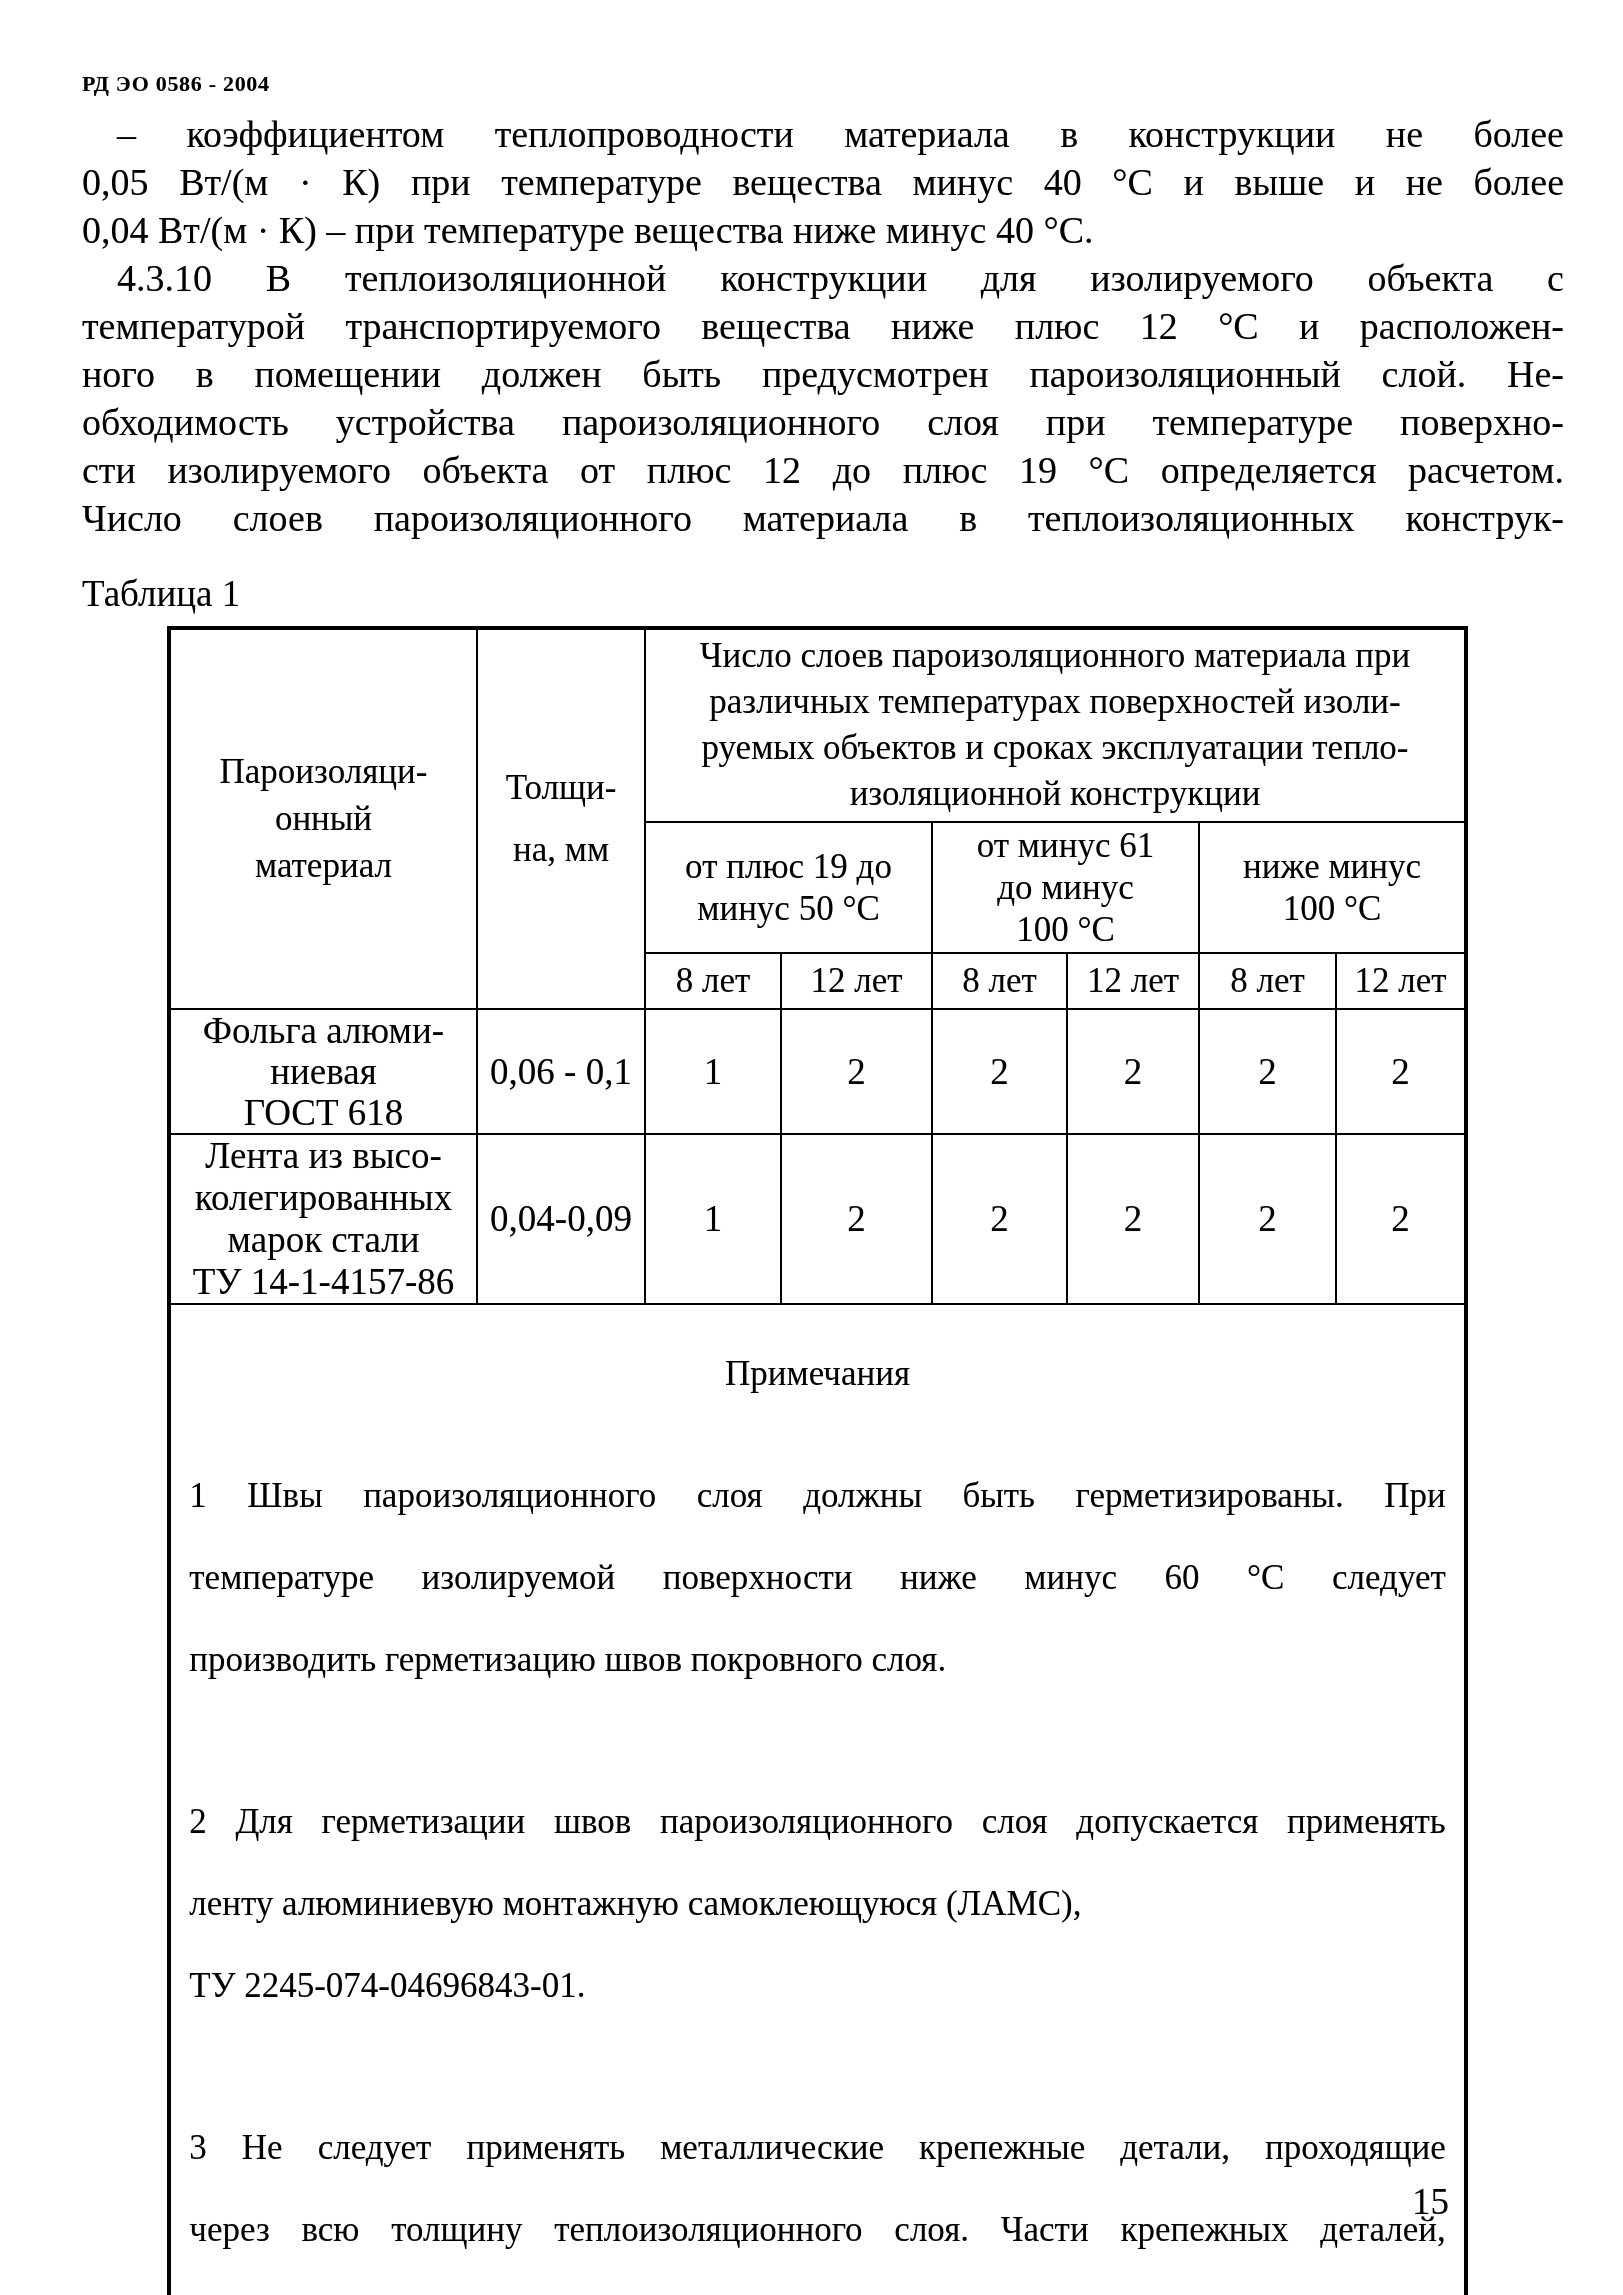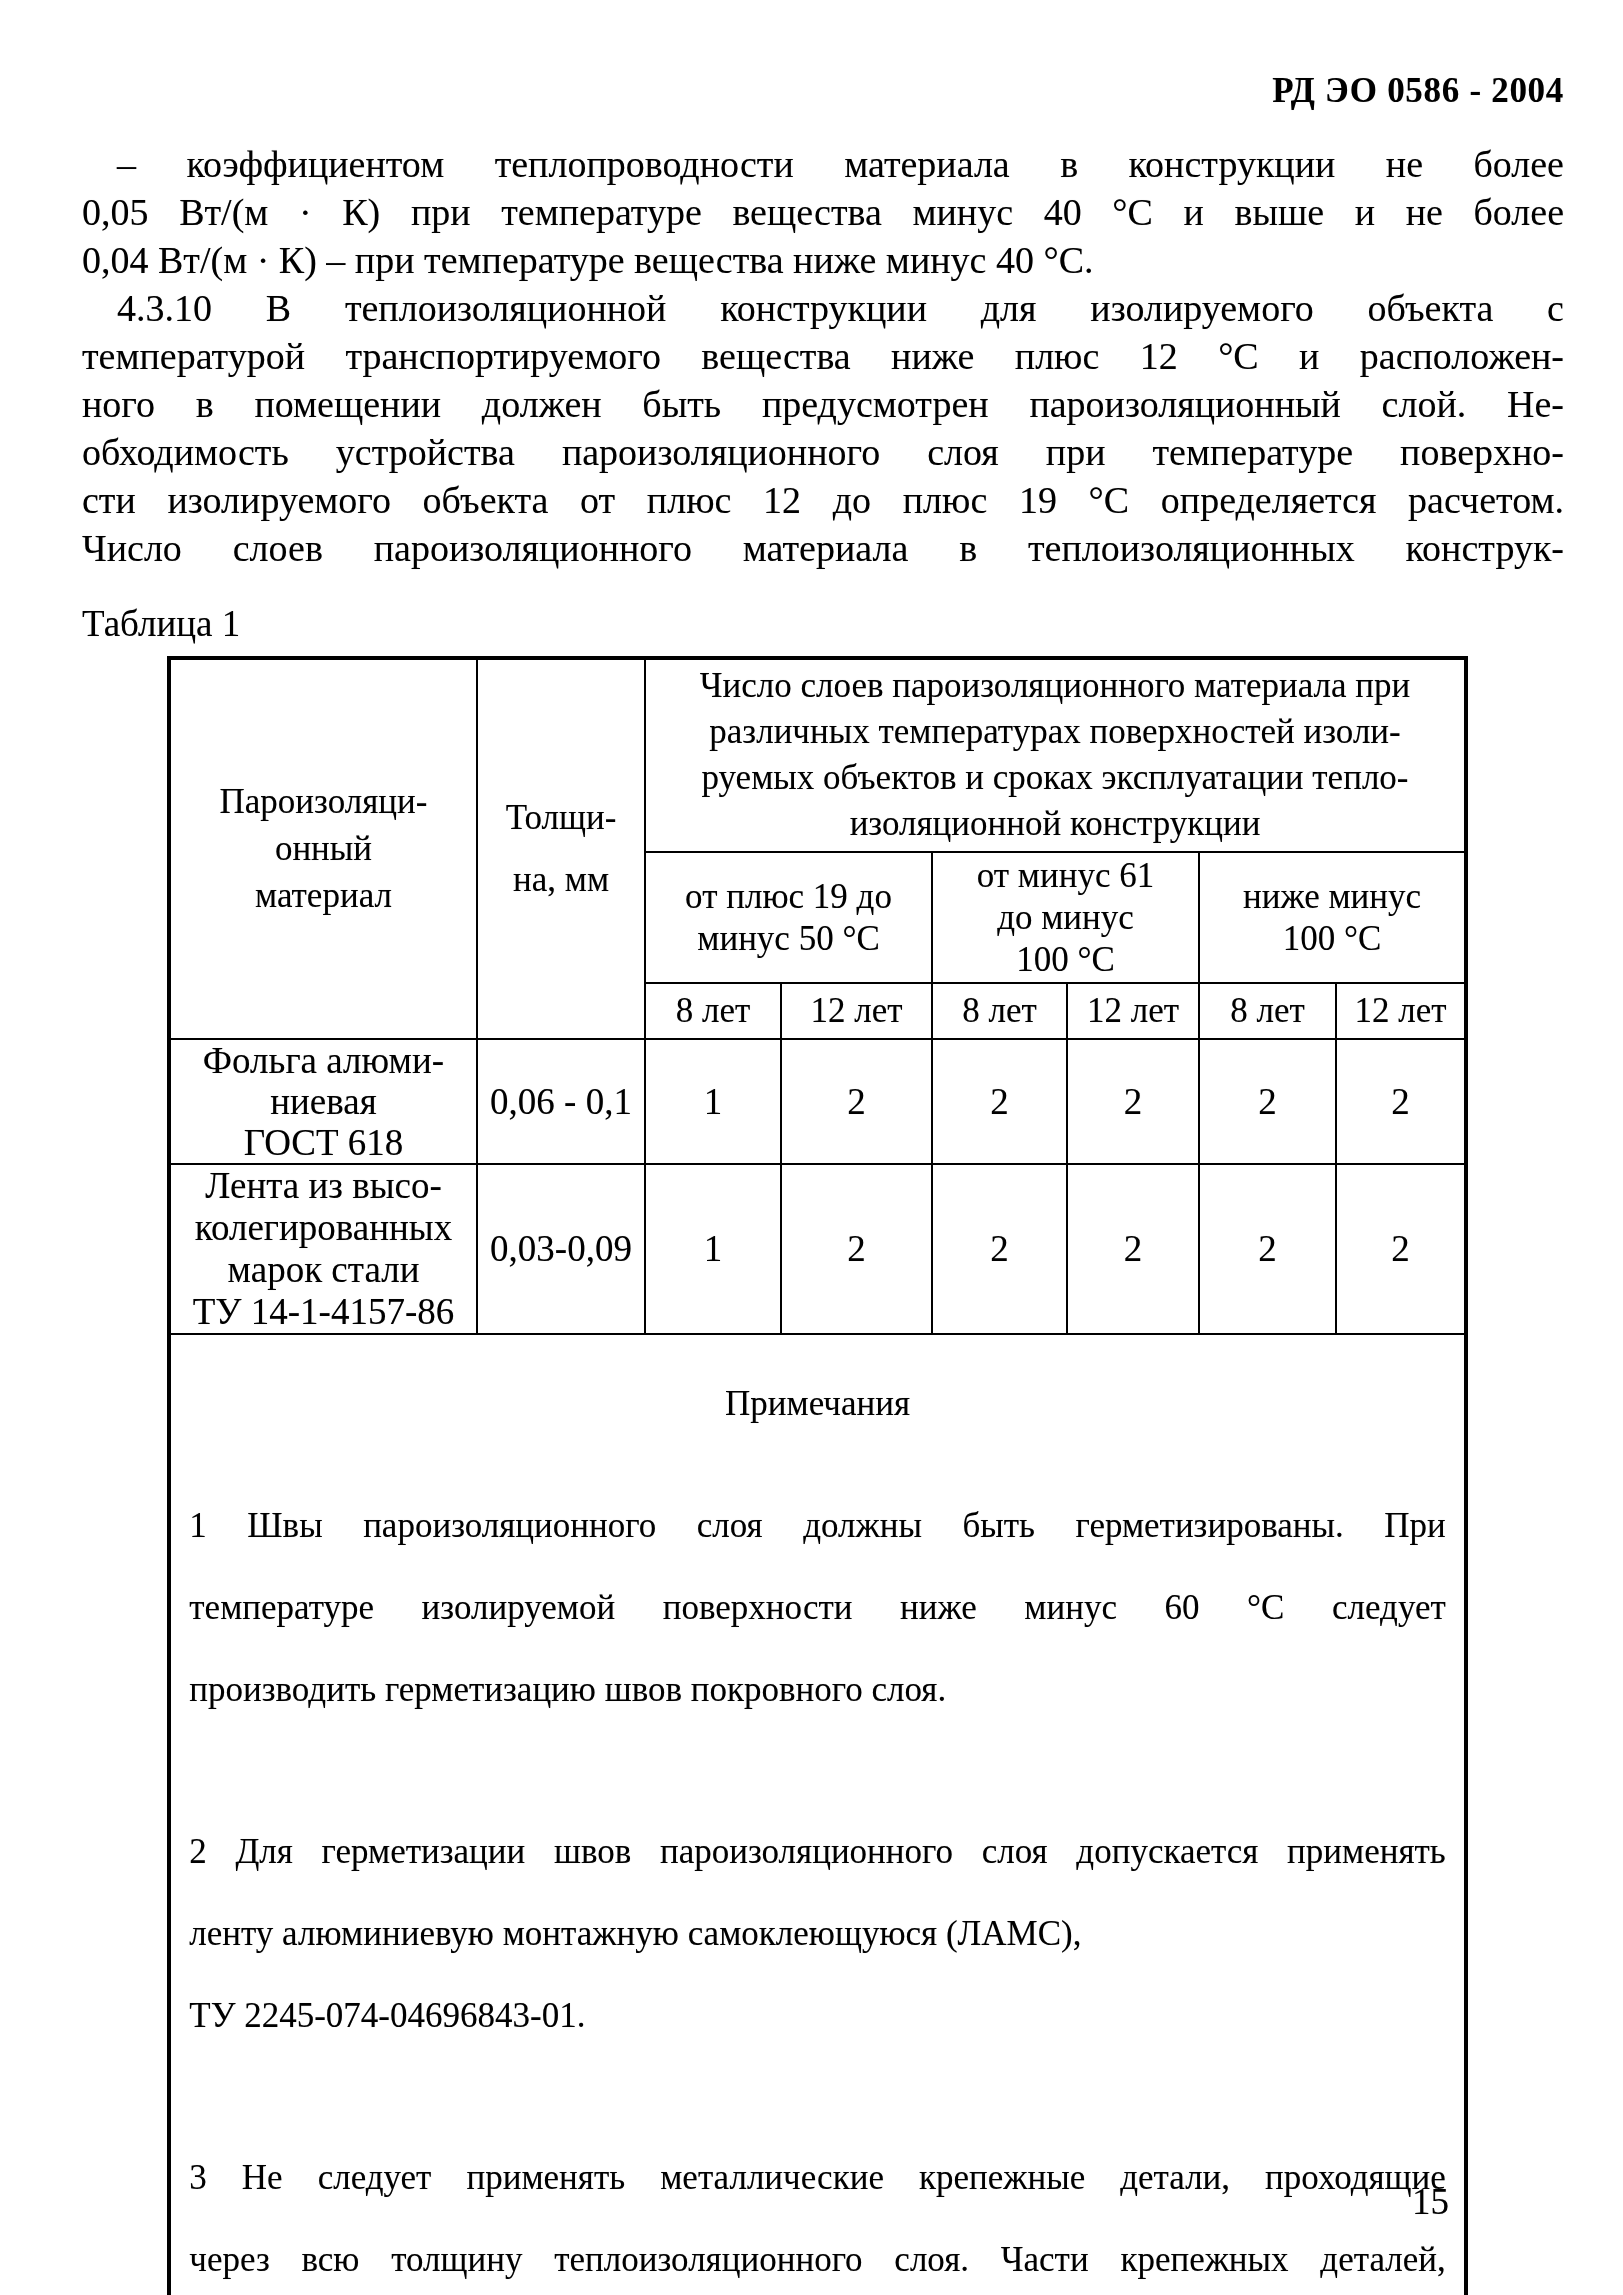--- a/index.html
+++ b/index.html
@@ -7,22 +7,22 @@
   body { width:1624px; height:2295px; position:relative; }
   .page {
     position:absolute; inset:0; background:#ffffff;
     font-family:"Liberation Serif","DejaVu Serif",serif;
     color:#000;
     text-shadow:0 0 0.7px rgba(0,0,0,0.30);
   }
   .content { padding:71px 60px 0 82px; }
 
   .doc-number {
-    font-size:35px; font-weight:bold; text-align:right;
-    letter-spacing:0.7px; margin-bottom:29px;
+    font-size:22px; font-weight:bold; 
+    letter-spacing:0.7px; margin-bottom:13px;
   }
 
   .par { font-size:38px; line-height:48px; }
   .jl { text-align:justify; text-align-last:justify; }
   .ll { text-align:left; text-align-last:left; }
   .fl { text-indent:35px; }
 
   .caption { font-size:37px; margin-top:30px; }
 
   table.t1 {
@@ -136,21 +136,21 @@
           <td>2</td>
           <td>2</td>
           <td>2</td>
           <td>2</td>
         </tr>
         <tr class="r-data2">
           <td class="mat2">Лента из высо-
 колегированных
 марок стали
 ТУ 14-1-4157-86</td>
-          <td class="thick">0,03-0,09</td>
+          <td class="thick">0,04-0,09</td>
           <td>1</td>
           <td>2</td>
           <td>2</td>
           <td>2</td>
           <td>2</td>
           <td>2</td>
         </tr>
         <tr>
           <td colspan="8" class="notes-cell">
             <div class="note-title">Примечания</div>

